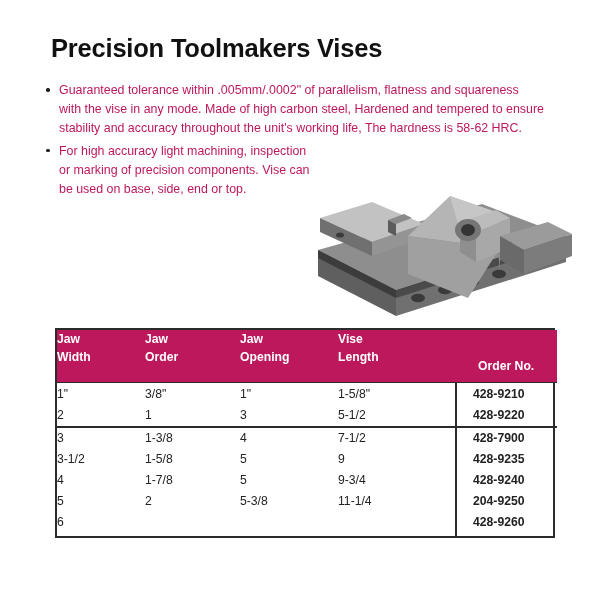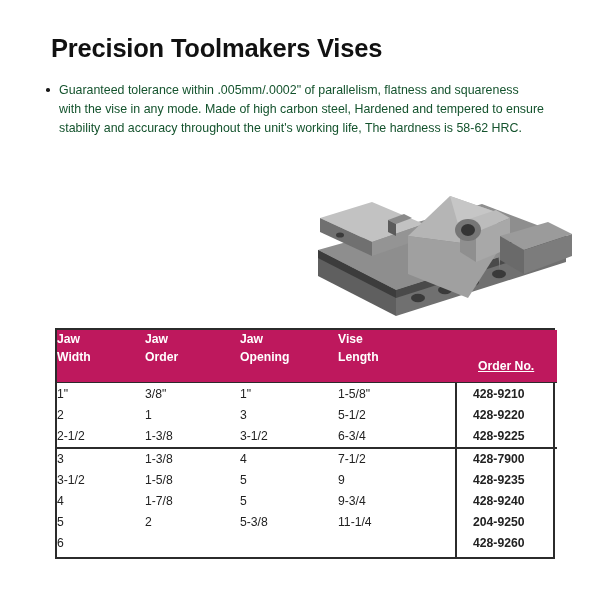--- a/index.html
+++ b/index.html
@@ -42,21 +42,21 @@
     left: 44px;
     top: 81px;
     width: 500px;
   }
   .bullet-item {
     position: relative;
     padding-left: 15px;
     margin-bottom: 3px;
     font-size: 12.4px;
     line-height: 19.2px;
-    color: #14532d;
+    color: #be185d;
   }
   .bullet-dot {
     position: absolute;
     left: 2px;
     top: 7px;
     width: 3.5px;
     height: 3.5px;
     border-radius: 50%;
     background: #1a1a1a;
   }
@@ -115,21 +115,20 @@
     padding-left: 10px;
     padding-top: 6px;
     box-sizing: border-box;
     line-height: 18px;
   }
   thead th.order-col {
     vertical-align: bottom;
     padding-bottom: 7px;
     padding-top: 16px;
     padding-left: 22px;
-    text-decoration: underline;
   }
   thead th .hl {
     display: block;
   }
 
   tbody td {
     font-size: 12.2px;
     color: #222222;
     height: 21px;
     line-height: 21px;
@@ -165,20 +164,24 @@
 <body>
 
 <div class="page">
 
   <div class="title">Precision Toolmakers Vises</div>
 
   <div class="bullets">
     <div class="bullet-item">
       <span class="bullet-dot"></span>
       <span class="bullet-text">Guaranteed tolerance within .005mm/.0002" of parallelism, flatness and squareness with the vise in any mode. Made of high carbon steel, Hardened and tempered to ensure stability and accuracy throughout the unit's working life, The hardness is 58-62 HRC.</span>
+    </div>
+    <div class="bullet-item second">
+      <span class="bullet-dot"></span>
+      <span class="bullet-text">For high accuracy light machining, inspection or marking of precision components. Vise can be used on base, side, end or top.</span>
     </div>
   </div>
 
   <div class="product-image">
     <svg viewBox="0 0 285 172" xmlns="http://www.w3.org/2000/svg">
       <defs>
         <linearGradient id="gTop" x1="0" y1="0" x2="0" y2="1">
           <stop offset="0%" stop-color="#b9b9b9"></stop>
           <stop offset="100%" stop-color="#a2a2a2"></stop>
         </linearGradient>
@@ -270,27 +273,20 @@
           <td>1-5/8"</td>
           <td class="order-cell">428-9210</td>
         </tr>
         <tr>
           <td>2</td>
           <td>1</td>
           <td>3</td>
           <td>5-1/2</td>
           <td class="order-cell">428-9220</td>
         </tr>
-        <tr>
-          <td>2-1/2</td>
-          <td>1-3/8</td>
-          <td>3-1/2</td>
-          <td>6-3/4</td>
-          <td class="order-cell">428-9225</td>
-        </tr>
         <tr class="group-start">
           <td>3</td>
           <td>1-3/8</td>
           <td>4</td>
           <td>7-1/2</td>
           <td class="order-cell">428-7900</td>
         </tr>
         <tr>
           <td>3-1/2</td>
           <td>1-5/8</td>

